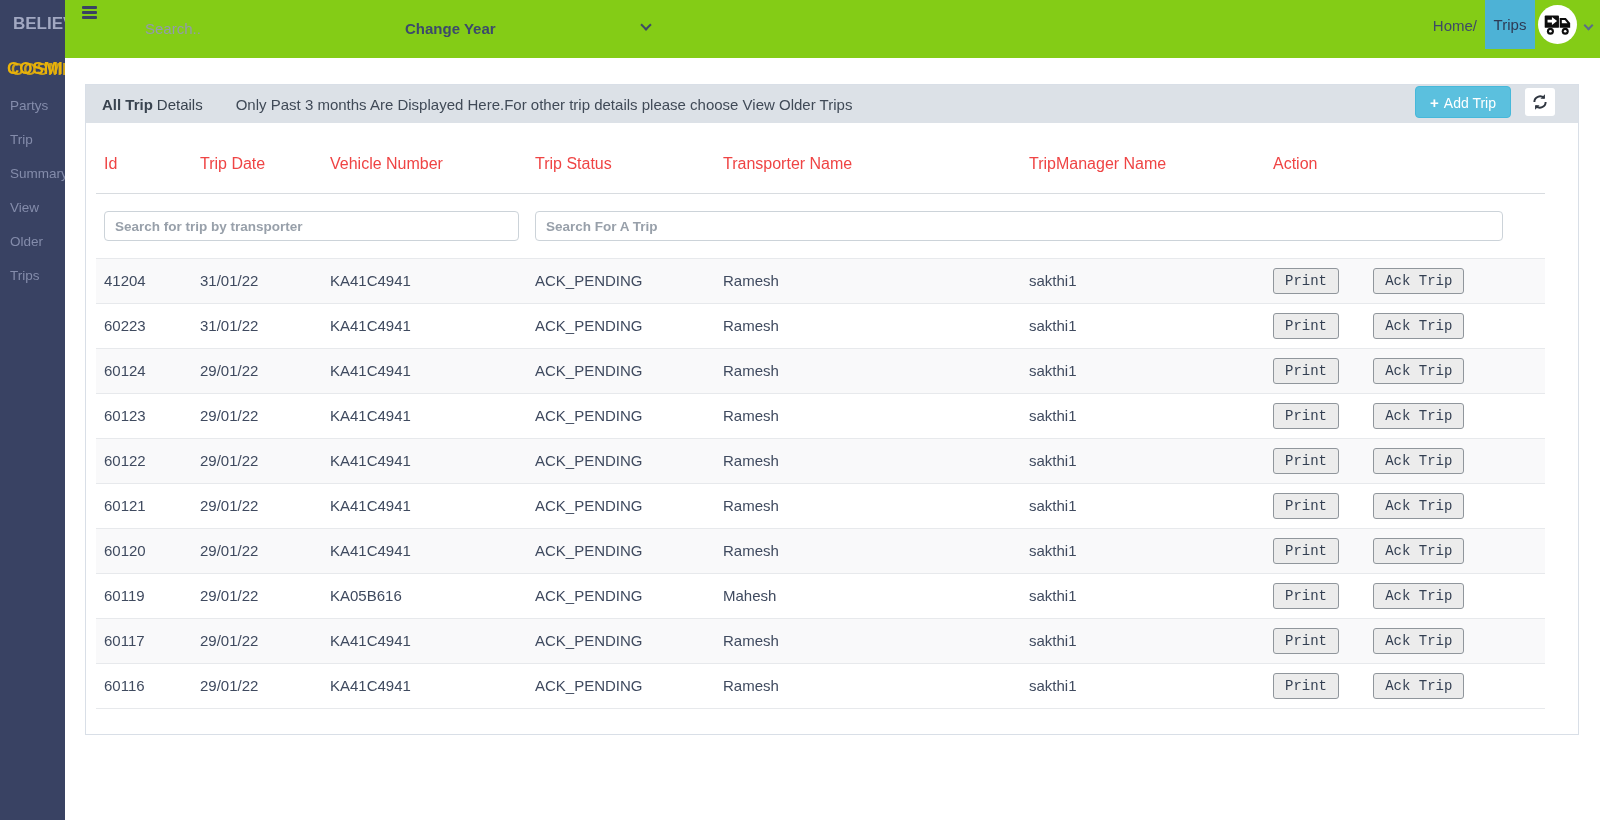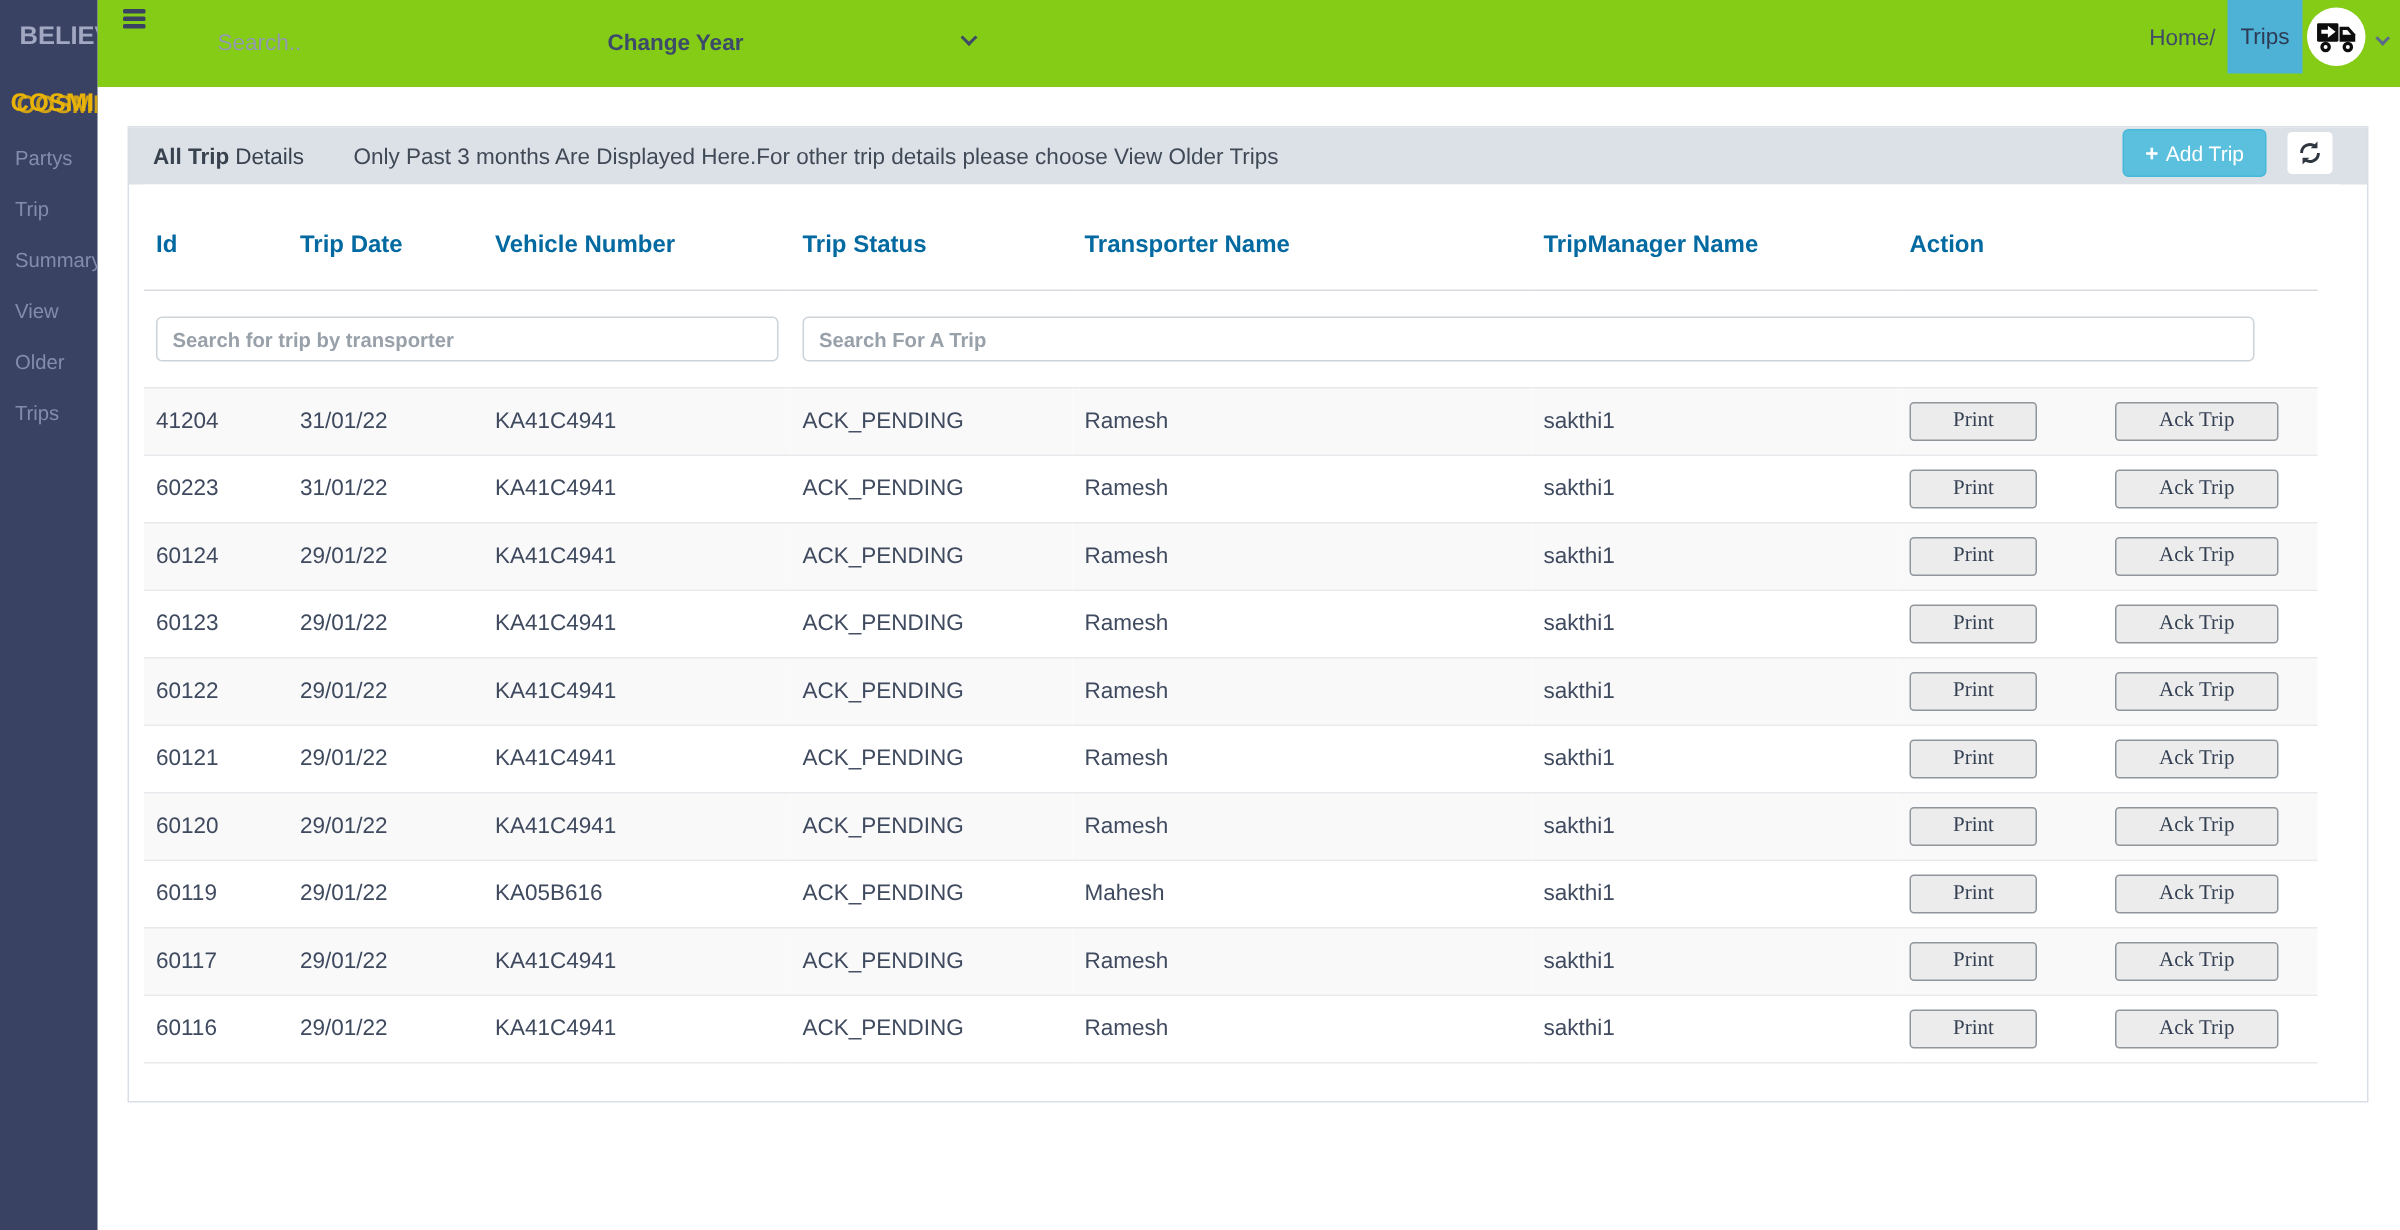--- a/index.html
+++ b/index.html
@@ -67,37 +67,37 @@
                   overflow-y:scroll; overflow-x:hidden; background:#fff; }
   .table-scroll::-webkit-scrollbar { width:15px; }
   .table-scroll::-webkit-scrollbar-track { background:#f1f1f1; }
   .table-scroll::-webkit-scrollbar-thumb { background:#c1c1c1; }
   .table-scroll::-webkit-scrollbar-button { height:14px; background:#f1f1f1; }
   table { border-collapse:collapse; table-layout:fixed; width:1449px; }
   col.c-id{width:96px} col.c-date{width:130px} col.c-veh{width:205px}
   col.c-status{width:188px} col.c-trans{width:306px} col.c-mgr{width:244px}
   col.c-act{width:280px}
   thead th { height:70px; text-align:left; vertical-align:middle; padding:12px 8px 0 8px;
-             font-size:16px; font-weight:700; color:#0369a1;
+             font-size:16px; font-weight:400; color:#ef4444;
              border-bottom:1px solid #d8dce0; }
   tr.filter-row td { height:65px; vertical-align:middle; padding:0 8px;
                      border-bottom:1px solid #e7e9ec; }
   tr.filter-row td.right-cell { padding-right:42px; }
   .filter-input { width:100%; height:30px; border:1px solid #ccd3d9; border-radius:4px;
                   padding:0 10px; font-size:14px; font-family:inherit; color:#3f4a5f;
                   outline:none; background:#fff; }
   .filter-input::placeholder { color:#98a0aa; font-weight:700; font-size:13.5px; }
   tbody tr.data-row { height:45px; }
   tbody tr.data-row:nth-child(odd) { background:#f9f9fa; }
   tbody tr.data-row td { padding:0 8px; vertical-align:middle; font-size:15px;
                          color:#3f4a5f; border-bottom:1px solid #e7e9ec; }
-  .row-btn { padding:4px 28px; background:#ececec; border:1px solid #90969c;
-             border-radius:3px; font-size:14px; color:#333f52; font-family:Liberation Serif, serif;
+  .row-btn { padding:4px 11px; background:#ececec; border:1px solid #90969c;
+             border-radius:3px; font-size:14px; color:#333f52; font-family:Liberation Mono, monospace;
              cursor:pointer; }
-  .ack-btn { margin-left:48px; }
+  .ack-btn { margin-left:30px; }
 </style>
 </head>
 <body>
 
 <aside class="sidebar">
   <div class="brand1">BELIEV</div>
   <div class="brand2">
     <span>COSMI</span>
     <span class="dup">COSMI</span>
   </div>

